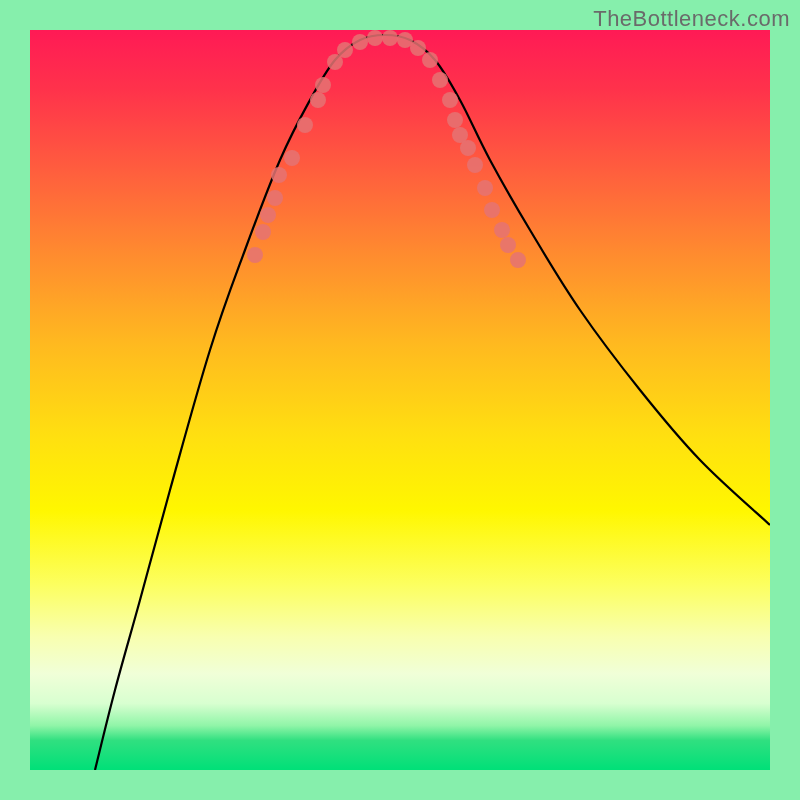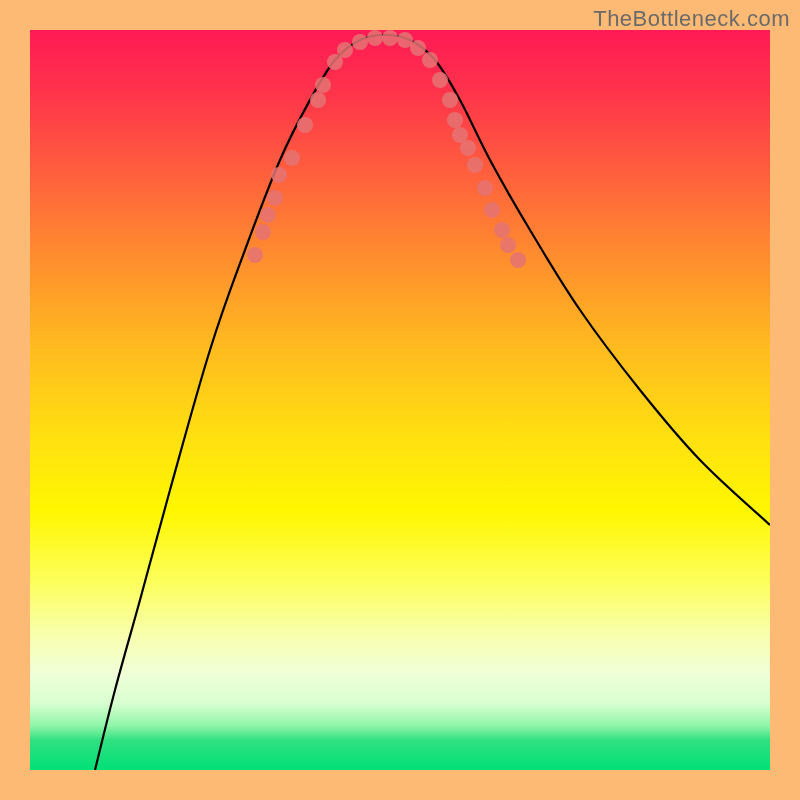--- a/index.html
+++ b/index.html
@@ -10,21 +10,21 @@
     background: #000;
     overflow: hidden;
     font-family: Arial, Helvetica, sans-serif;
   }
   .frame {
     position: absolute;
     left: 0;
     top: 0;
     width: 800px;
     height: 800px;
-    background: #fdba74;
+    background: #86efac;
   }
   .plot {
     position: absolute;
     left: 30px;
     top: 30px;
     width: 740px;
     height: 740px;
     background: linear-gradient(to bottom,
       #ff1a55 0%,
       #ff324b 8%,

